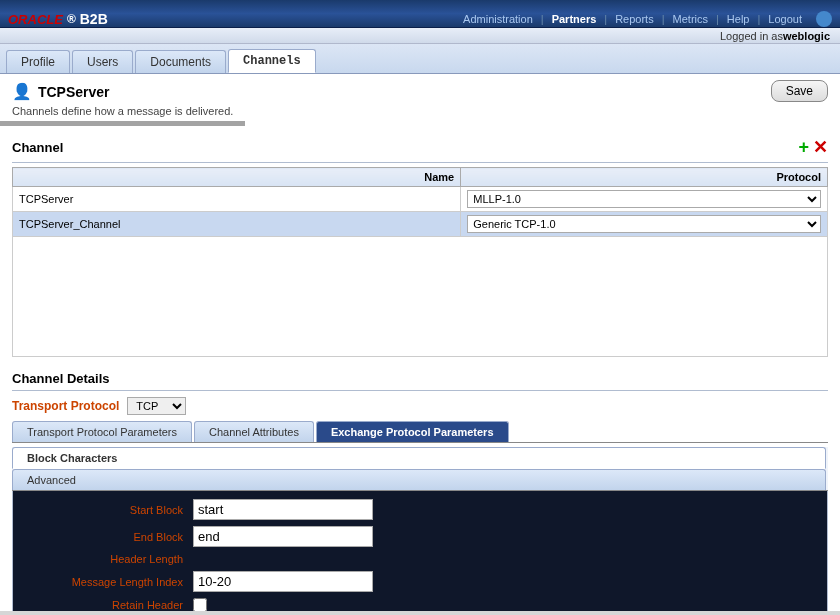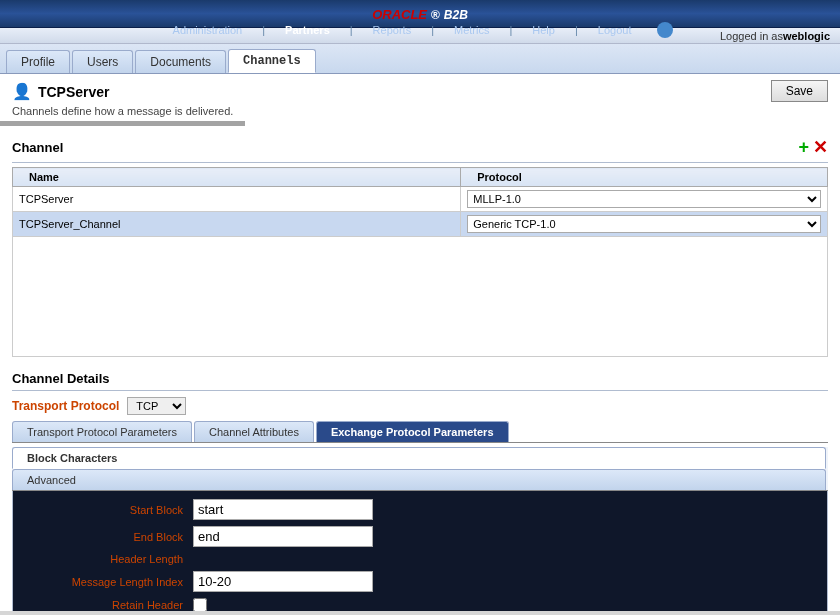--- a/index.html
+++ b/index.html
@@ -3,47 +3,45 @@
   <meta charset="utf-8">
   <style>
     * { box-sizing: border-box; margin: 0; padding: 0; }
     body { font-family: Arial, sans-serif; font-size: 12px; background: #d6d6d6; width: 840px; height: 615px; overflow: hidden; }
 
     
     .top-bar {
       background: linear-gradient(to bottom, #1a3a6b, #2a5298, #1a3a6b);
       height: 28px;
       display: flex;
-      align-items: center;
+      align-items: flex-end;
       justify-content: space-between;
-      padding: 7px 8px;
+      padding: 0 8px;
       border-bottom: 1px solid #0a1f4a;
-      flex-direction: column;
     }
     .logo {
       display: flex;
       align-items: center;
       gap: 4px;
     }
     .logo-oracle {
       color: #c00;
       font-weight: bold;
       font-size: 13px;
       font-style: italic;
     }
     .logo-b2b {
       color: white;
       font-weight: bold;
-      font-size: 12px;
-      font-style: italic;
+      font-size: 14px;
     }
     .top-nav {
       display: flex;
       align-items: center;
-      gap: 14px;
+      gap: 2px;
       color: white;
       font-size: 11px;
     }
     .top-nav-item {
       color: #aac8f0;
       cursor: pointer;
       padding: 2px 6px;
       text-decoration: none;
     }
     .top-nav-item.active { color: white; font-weight: bold; }
@@ -129,21 +127,21 @@
       color: #8888cc;
       font-size: 16px;
     }
     .save-btn {
       margin: 6px 12px 0 0;
       padding: 3px 14px;
       background: linear-gradient(to bottom, #f5f5f5, #ddd);
       border: 1px solid #888;
       cursor: pointer;
       font-size: 12px;
-      border-radius: 0;
+      border-radius: 8px;
     }
     .top-section {
       display: flex;
       align-items: flex-start;
       justify-content: space-between;
     }
 
     
     .channel-section {
       padding: 6px 12px;
@@ -168,24 +166,24 @@
     
     .channel-table {
       width: 100%;
       border-collapse: collapse;
       margin-top: 4px;
       border: 1px solid #aaa;
     }
     .channel-table th {
       background: linear-gradient(to bottom, #e8eef8, #d8e4f4);
       border: 1px solid #aaa;
-      padding: 3px 16px;
-      font-weight: bold;
-      font-size: 11px;
-      text-align: left;
+      padding: 3px 6px;
+      font-weight: bold;
+      font-size: 11px;
+      text-align: right;
     }
     .channel-table td {
       border: 1px solid #ccc;
       padding: 3px 6px;
       font-size: 11px;
     }
     .channel-table tr.selected td {
       background: #c8d8f0;
     }
     .name-cell { width: 55%; }

